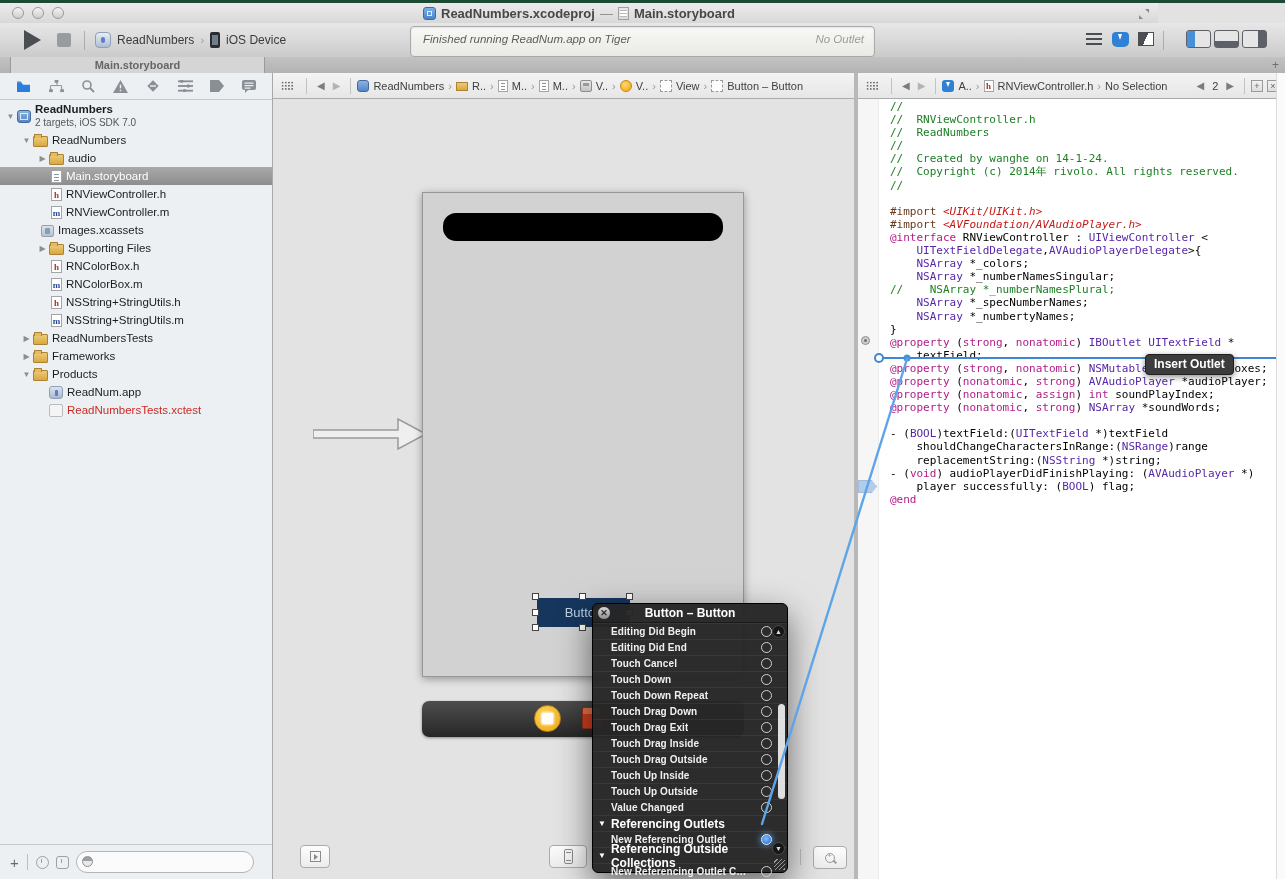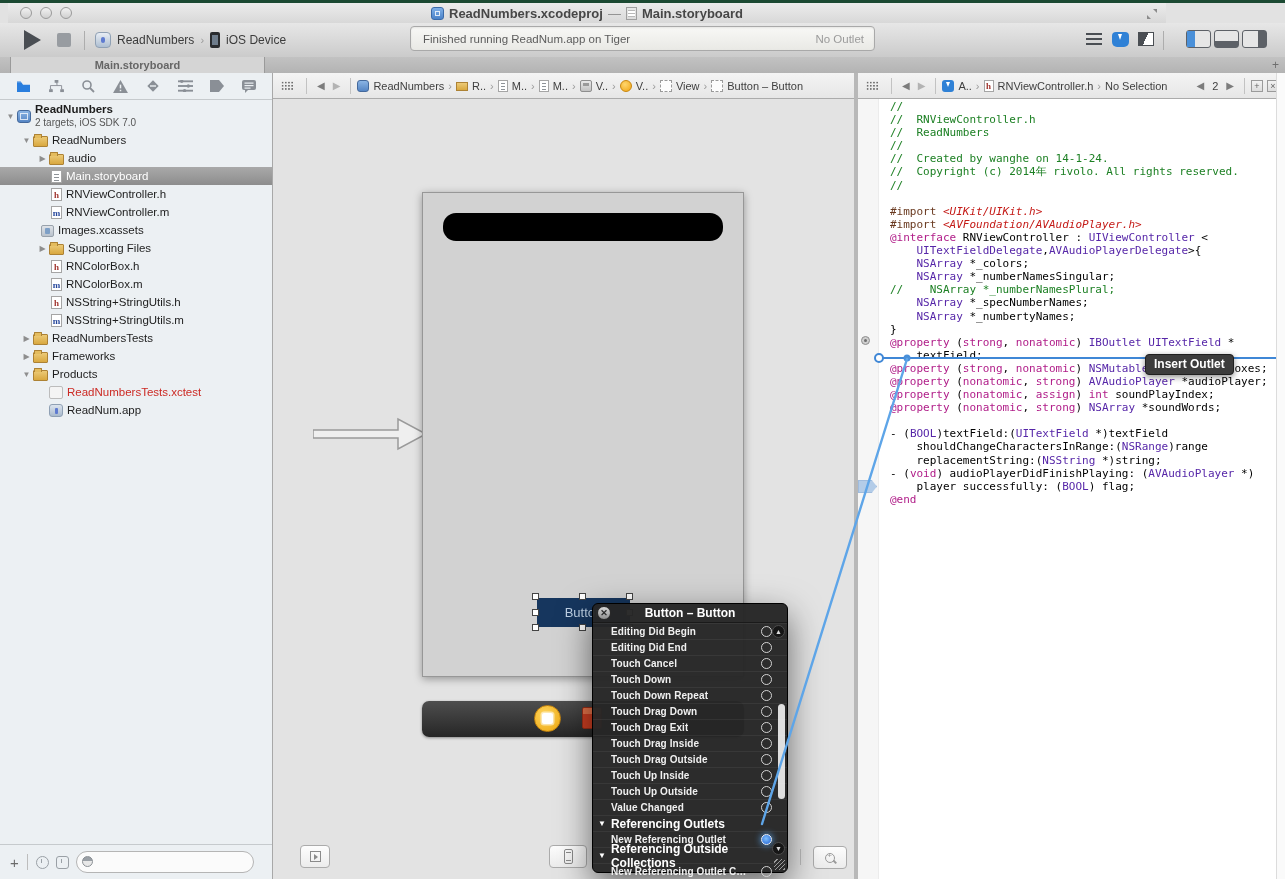--- a/index.html
+++ b/index.html
@@ -3,21 +3,21 @@
 <meta charset="utf-8">
 <style>
   html,body{margin:0;padding:0;background:#555;}
   .screen{position:relative;width:1285px;height:879px;overflow:hidden;
     font-family:"Liberation Sans",sans-serif;background:#e2e2e2;
     -webkit-font-smoothing:antialiased;}
   .abs{position:absolute;}
 
   
   .menustrip{left:0;top:0;width:1285px;height:3px;background:#1c4a33;}
-  .titlebar{left:8px;top:3px;width:1158px;height:20px;
+  .titlebar{left:0;top:3px;width:1158px;height:20px;
     background:linear-gradient(#ececec,#d8d8d8);border-bottom:1px solid #b9b9b9;}
   .tl{position:absolute;top:4px;width:12px;height:12px;border-radius:50%;
     background:linear-gradient(#f2f2f2,#cfcfcf);border:1px solid #9a9a9a;box-sizing:border-box;}
   .title-center{position:absolute;left:0;right:0;top:0;height:20px;display:flex;
     align-items:center;justify-content:center;gap:5px;font-size:13px;font-weight:bold;color:#474747;}
   .doc-proj{width:13px;height:13px;border-radius:3px;background:linear-gradient(#7fb0e8,#4a82c8);
     border:1px solid #3a6aa8;box-sizing:border-box;position:relative;}
   .doc-proj:after{content:"";position:absolute;left:3px;top:3px;right:3px;bottom:3px;
     border:1px solid rgba(255,255,255,.8);}
   .doc-file{width:11px;height:13px;background:#fff;border:1px solid #9f9f9f;box-sizing:border-box;
@@ -33,23 +33,23 @@
   .tb-div{position:absolute;top:8px;width:1px;height:19px;background:#adadad;}
   .scheme{position:absolute;left:95px;top:6px;height:22px;display:flex;align-items:center;gap:6px;
     font-size:12px;color:#3c3c3c;}
   .appicon{width:16px;height:16px;border-radius:4px;background:linear-gradient(#e8edf4,#aebfd2);
     border:1px solid #8fa0b4;box-sizing:border-box;position:relative;}
   .appicon:after{content:"";position:absolute;left:5px;top:4px;width:4px;height:6px;
     background:#5f7bd0;border-radius:2px;}
   .phoneicon{width:10px;height:16px;background:#2a2c2f;border-radius:2px;position:relative;}
   .phoneicon:after{content:"";position:absolute;left:2px;top:3px;right:2px;bottom:3px;background:#6f7d8c;}
   .crumb-sep{color:#9a9a9a;font-size:11px;}
-  .activity{position:absolute;left:410px;top:3px;width:465px;height:25px;border-radius:4px;
+  .activity{position:absolute;left:410px;top:3px;width:465px;height:31px;border-radius:4px;
     background:linear-gradient(#f8f8f6,#e9e9e5);border:1px solid #a9a9a9;box-sizing:border-box;
-    box-shadow:inset 0 1px 2px rgba(0,0,0,.08);}
+    box-shadow:inset 0 1px 2px rgba(0,0,0,.08);font-style:italic;}
   .activity .st{position:absolute;left:12px;top:6px;font-size:11.5px;color:#5c5c5c;}
   .activity .iss{position:absolute;right:10px;top:6px;font-size:11.5px;color:#9b9b9b;}
   .ed-seg{position:absolute;top:6px;width:24px;height:20px;display:flex;align-items:center;justify-content:center;}
   .lines-ic{width:16px;height:13px;background:repeating-linear-gradient(#4a4e53 0 2px,transparent 2px 5px);}
   .tux-ic{width:17px;height:15px;position:relative;}
   .tux-ic:before{content:"";position:absolute;left:0;top:0;width:17px;height:15px;border-radius:4px 4px 5px 5px;
     background:#2f81d6;}
   .tux-ic:after{content:"";position:absolute;left:6px;top:2px;width:0;height:0;
     border-left:2.5px solid transparent;border-right:2.5px solid transparent;border-top:6px solid #fff;}
   .ver-ic{width:16px;height:14px;border:1px solid #4a4e53;box-sizing:border-box;
@@ -431,29 +431,29 @@
         <div class="tree-row" style="padding-left: 20px;">
           <span class="disc">▶</span>
           <span class="fi fi-folder"></span>
           <span class="lbl">Frameworks</span>
         </div>
         <div class="tree-row" style="padding-left: 20px;">
           <span class="disc">▼</span>
           <span class="fi fi-folder"></span>
           <span class="lbl">Products</span>
         </div>
+        <div class="tree-row" style="padding-left: 36px;">
+          <span class="disc"></span>
+          <span class="fi fi-app"></span>
+          <span class="lbl">ReadNum.app</span>
+        </div>
         <div class="tree-row red" style="padding-left: 36px;">
           <span class="disc"></span>
           <span class="fi fi-xctest"></span>
           <span class="lbl">ReadNumbersTests.xctest</span>
-        </div>
-        <div class="tree-row" style="padding-left: 36px;">
-          <span class="disc"></span>
-          <span class="fi fi-app"></span>
-          <span class="lbl">ReadNum.app</span>
         </div>
       </div>
     <div class="nav-filterbar">
       <span class="nf-plus">+</span>
       <span class="nf-div"></span>
       <span class="nf-ic"></span>
       <span class="nf-ic sq"></span>
       <span class="nf-field">
         <span class="dot"></span>
         <input value="" style="">

